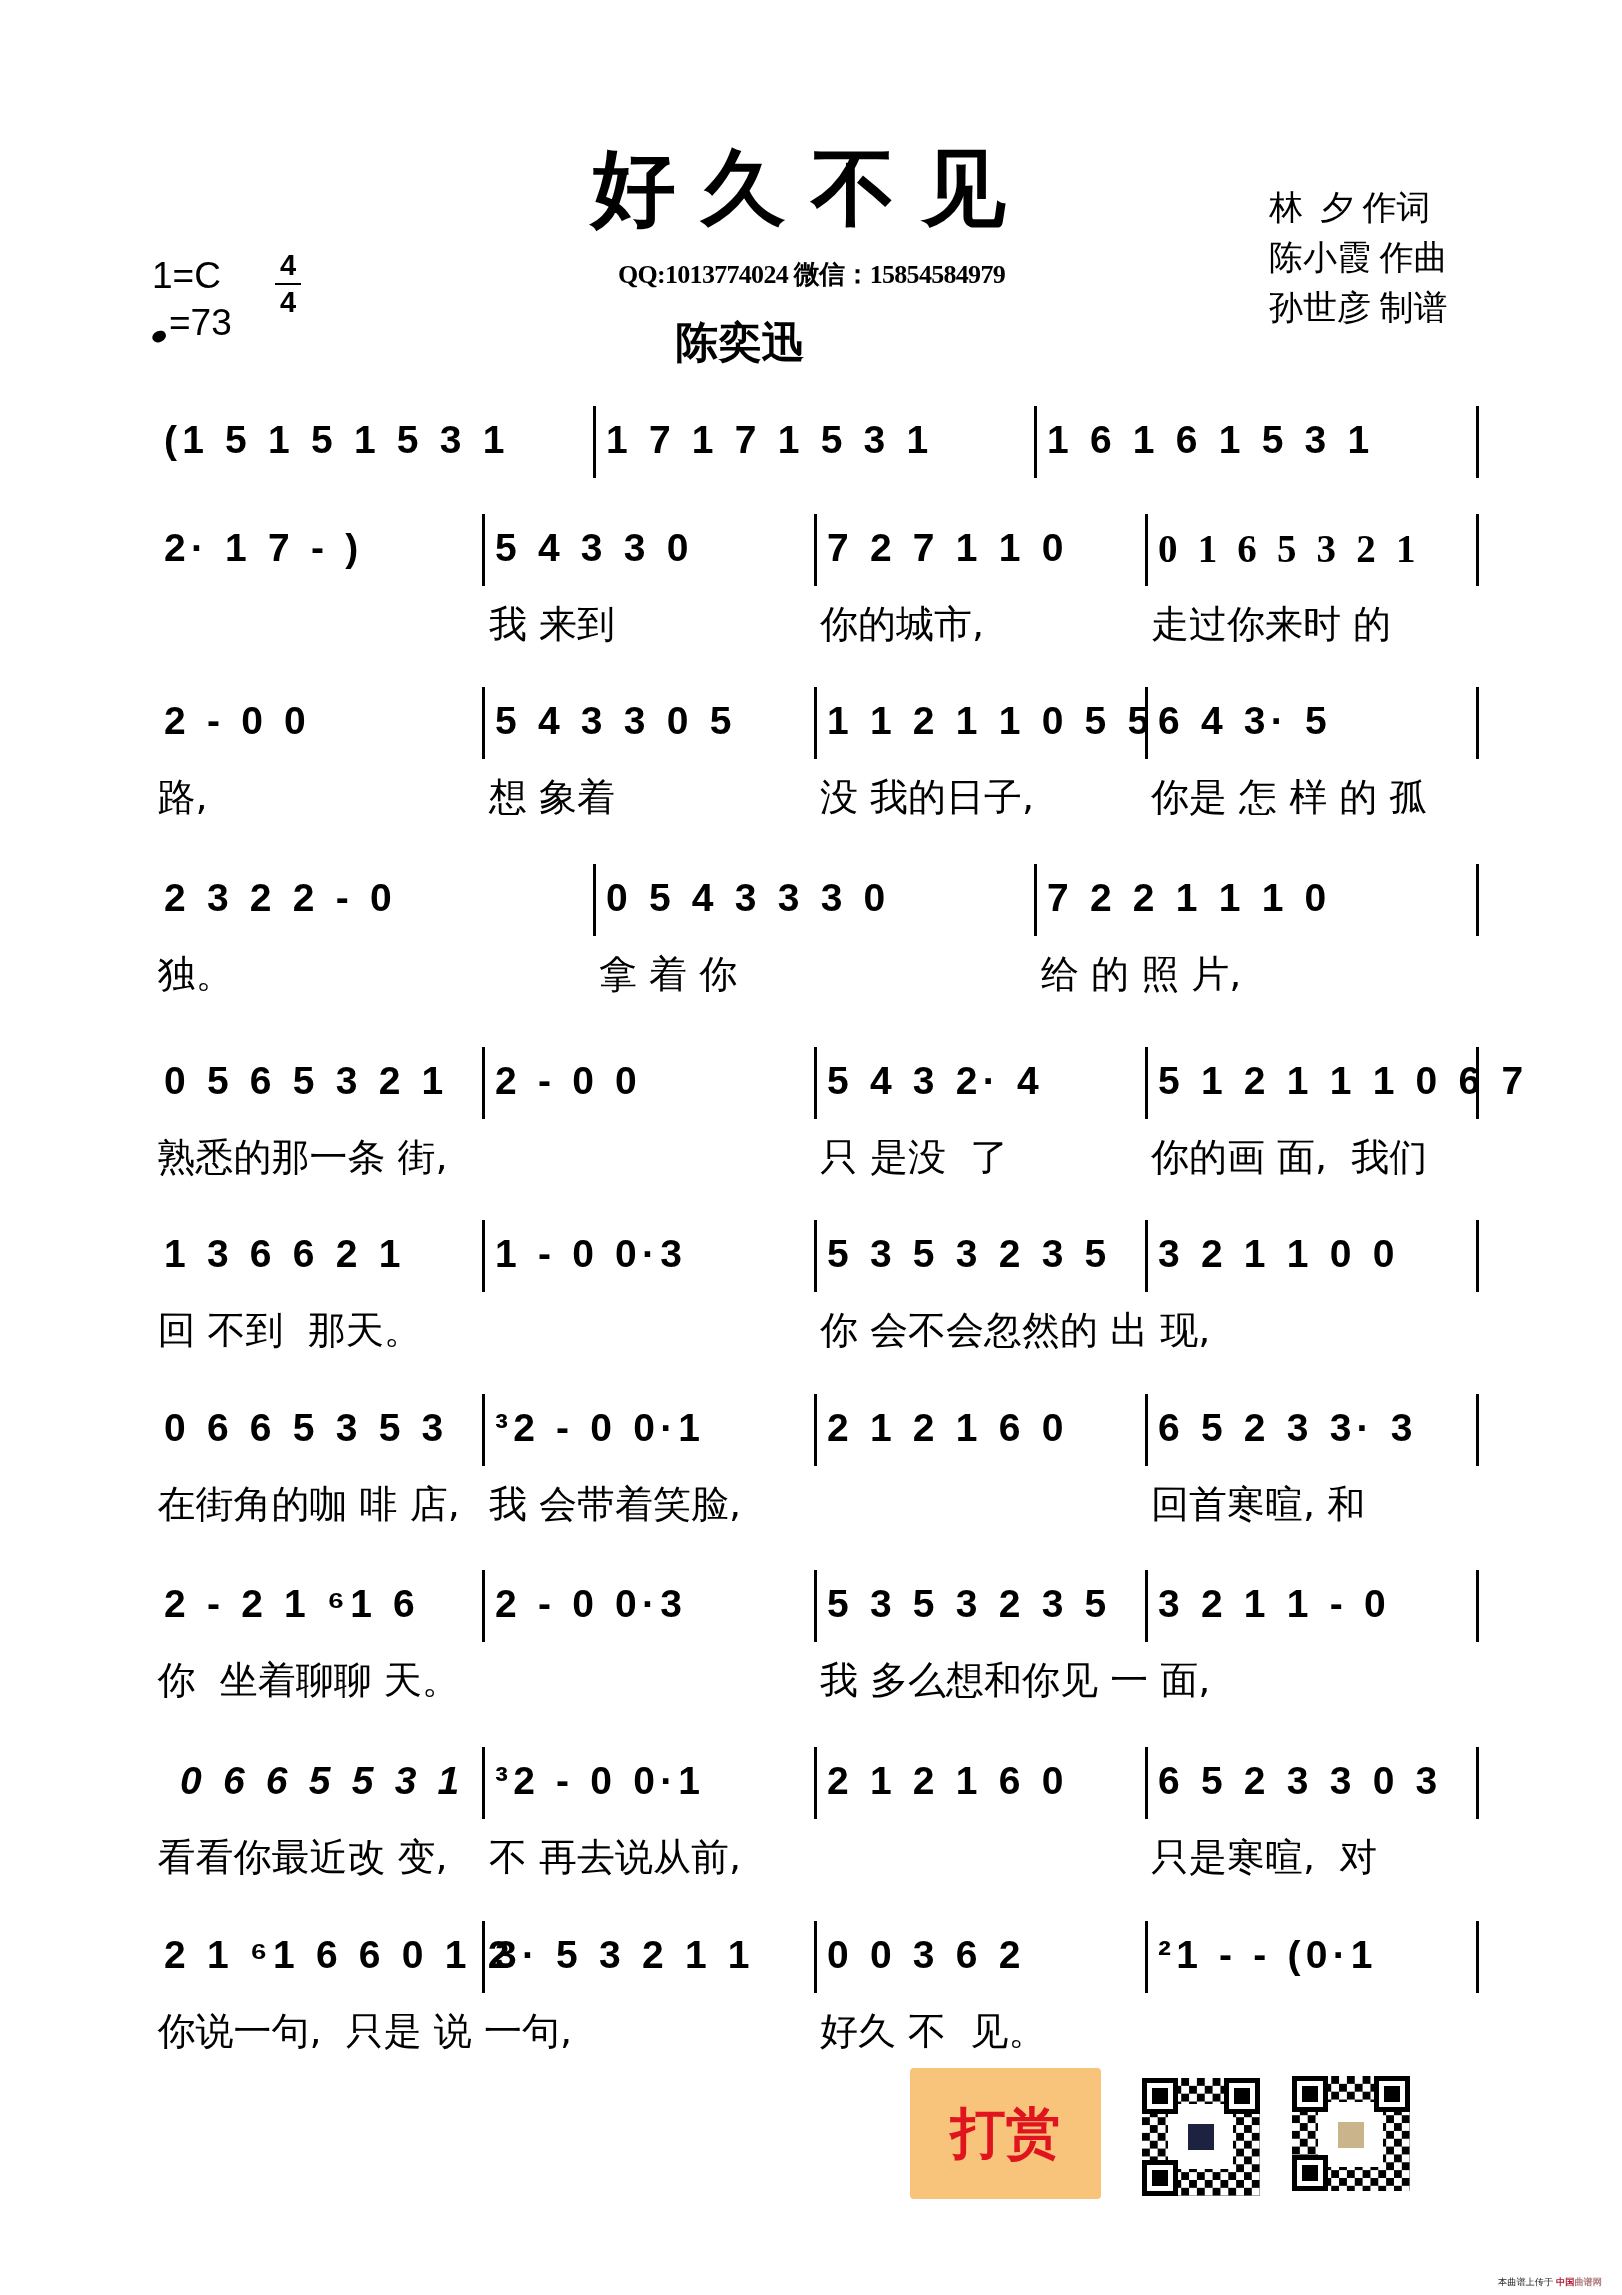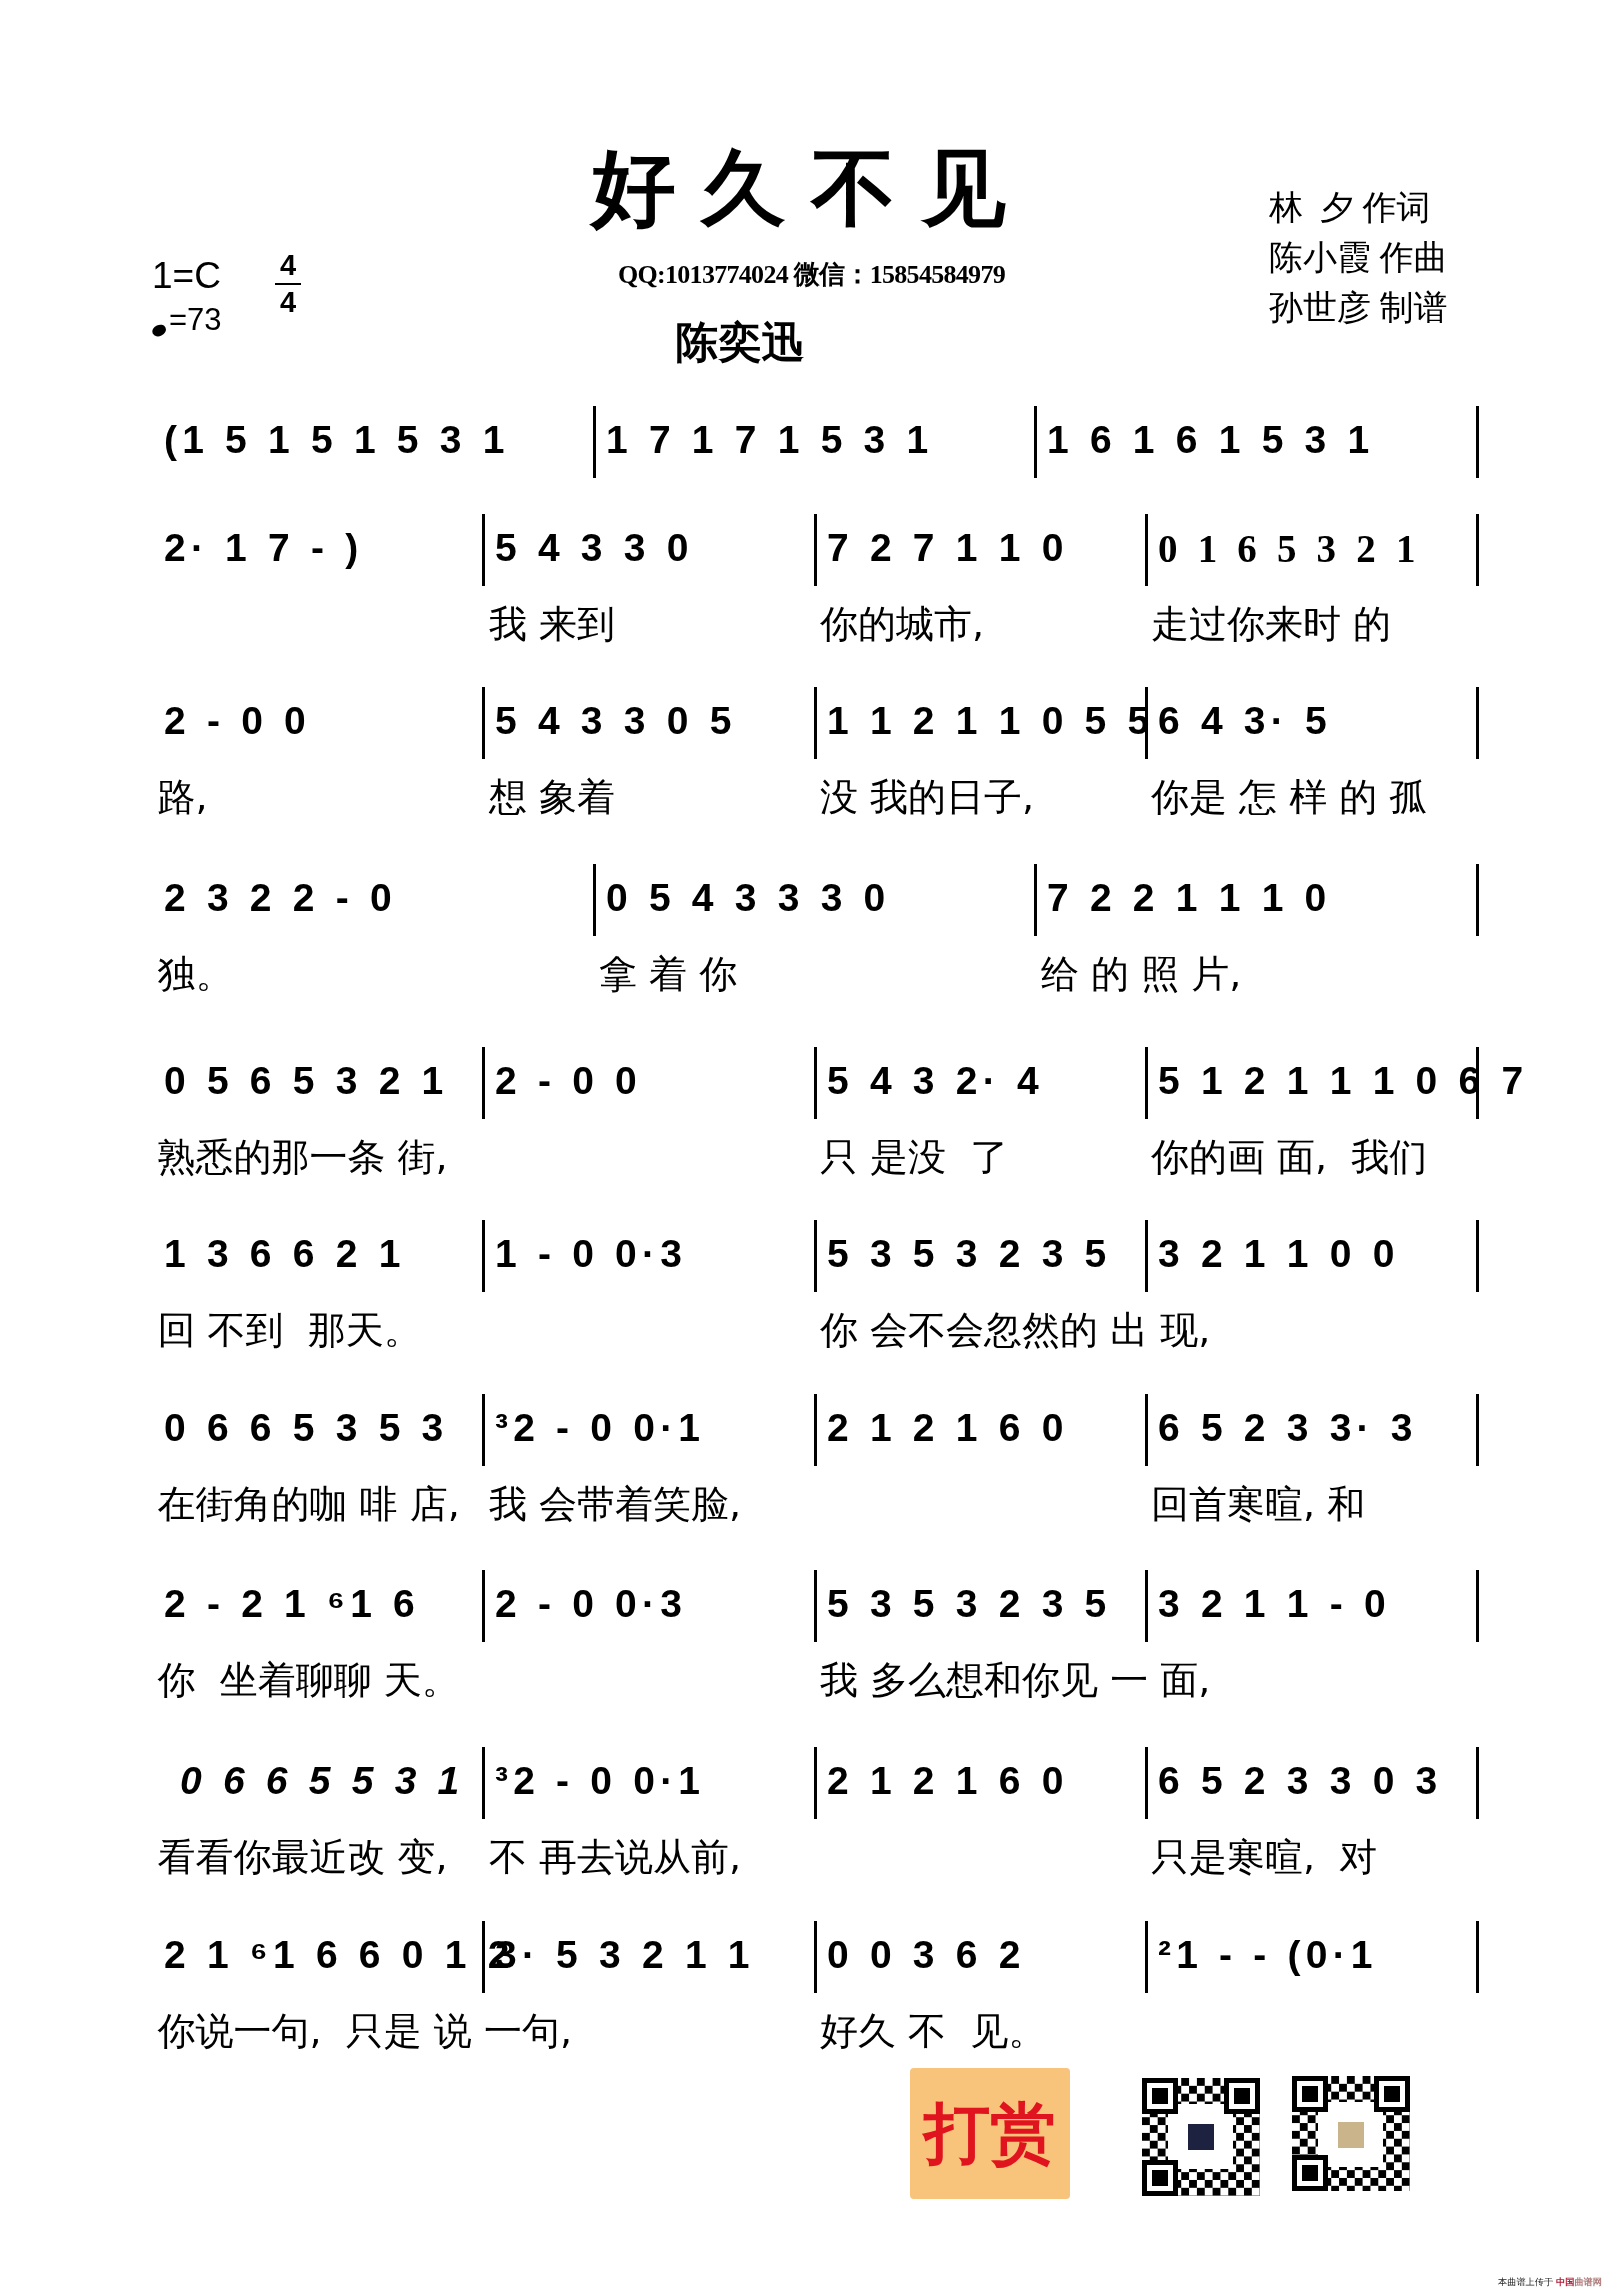--- a/index.html
+++ b/index.html
@@ -10,35 +10,35 @@
   
   .title { left:0; width:1623px; top:147px; text-align:center; font-family:"Liberation Serif","DejaVu Serif",serif;
            font-weight:bold; font-size:84px; letter-spacing:26px; line-height:1; }
   .contact { left:0; width:1623px; top:257px; text-align:center; font-family:"Liberation Serif","DejaVu Serif",serif;
              font-weight:bold; font-size:26px; letter-spacing:-0.7px; }
   .singer { left:0; width:1480px; top:314px; text-align:center; font-family:"Liberation Serif","DejaVu Serif",serif;
             font-weight:bold; font-size:43px; }
   .key { left:152px; top:257px; font-size:37px; line-height:1; font-family:"Liberation Sans",sans-serif; }
   .timesig { left:275px; top:251px; font-size:29px; font-weight:bold; line-height:1; text-align:center; width:26px; }
   .timesig .bar { height:2.6px; background:#000; margin:2.6px 0; }
-  .tempo { left:152px; top:304px; font-size:31px; line-height:1; }
+  .tempo { left:152px; top:304px; font-size:37px; line-height:1; }
   .note-glyph { display:inline-block; width:14.4px; height:10.5px; background:#000; border-radius:50%; transform:rotate(-25deg); margin-right:2.6px; vertical-align:bottom; }
   .credits { left:1269px; top:183px; font-family:"Liberation Serif","DejaVu Serif",serif; font-size:34px; line-height:50px; }
   .credits .row { white-space:pre; }
 
   
   .score-row { position:absolute; left:151px; width:1328px; height:170px; }
   .barline { position:absolute; top:0; width:2.6px; height:72px; background:#000; }
   .lyric-seg { position:absolute; top:0; white-space:pre; }
   .seg { position:absolute; top:11.8px; font-size:39px; font-weight:bold; white-space:pre;
          font-family:"Liberation Sans", sans-serif; letter-spacing:5.2px; }
 
   
-  .reward { left:910px; top:2068px; width:160px; height:131px; background:#f8c37a; border-radius:3.9px;
-            display:flex; align-items:center; justify-content:center; color:#e0141e; font-size:66px;
+  .reward { left:910px; top:2068px; width:191px; height:131px; background:#f8c37a; border-radius:3.9px;
+            display:flex; align-items:center; justify-content:center; color:#e0141e; font-size:55px;
             font-weight:bold; font-family:"DejaVu Sans",sans-serif; }
   .qr-inner { position:absolute; inset:0; background:
        linear-gradient(#fff,#fff) 26px 26px/65px 65px no-repeat,
        repeating-conic-gradient(#000 0 25%, #fff 0 50%) 0 0/15.7px 15.7px; }
   .finder { position:absolute; width:26px; height:26px; border:5.2px solid #000; background:#fff; }
   .finder::after { content:""; position:absolute; left:5.2px; top:5.2px; width:15.7px; height:15.7px; background:#000; }
   .qr-logo { position:absolute; left:46px; top:46px; width:26px; height:26px; }
   .footer { left:1498px; top:2276px; font-size:9.2px; color:#222; font-family:"DejaVu Sans",sans-serif; }
   .footer .brand { color:#b0203a; font-weight:bold; }
   .footer .brand2 { color:#b07e7e; font-weight:bold; }

